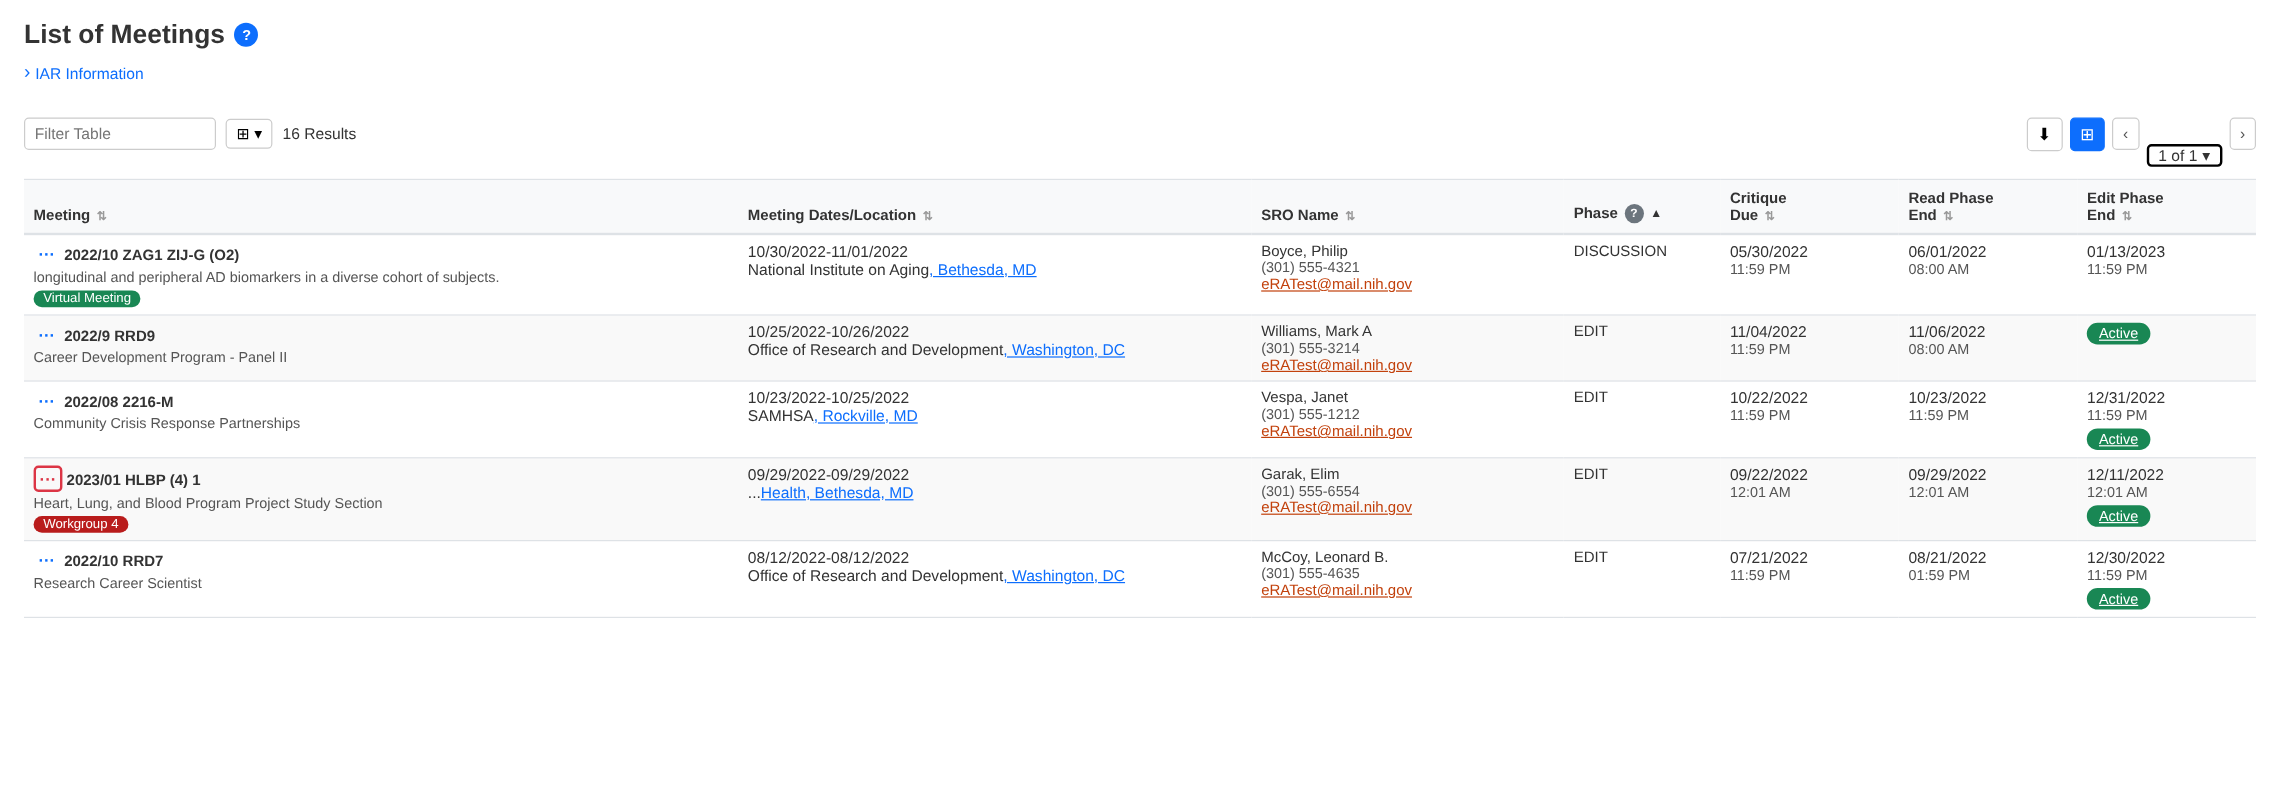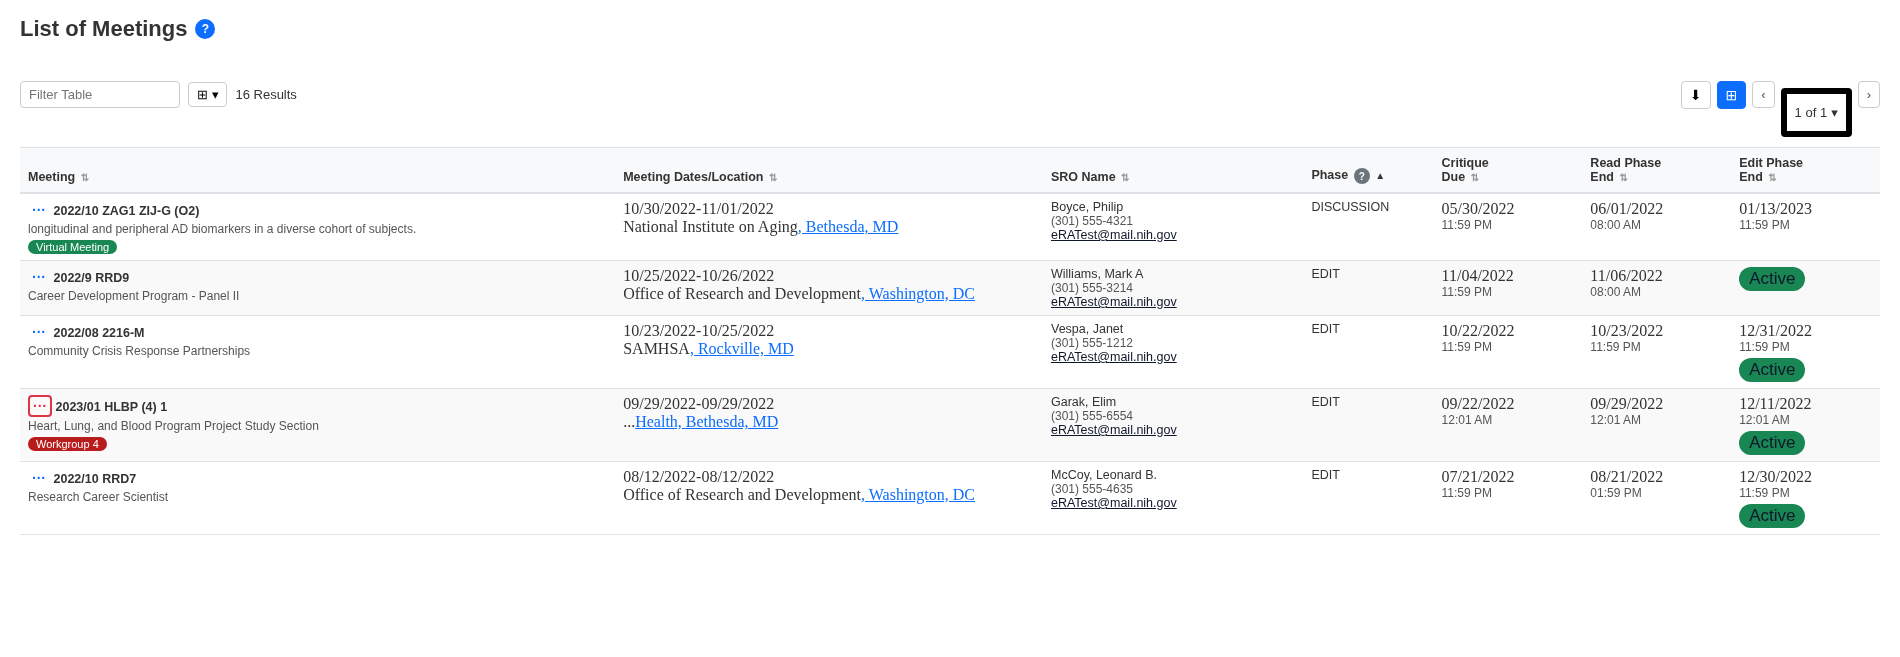--- a/index.html
+++ b/index.html
@@ -12,62 +12,65 @@
 
     .iar-info { color: #0d6efd; cursor: pointer; display: flex; align-items: center; gap: 4px; margin-bottom: 14px; font-size: 13px; }
     .iar-info::before { content: '›'; font-size: 16px; color: #0d6efd; }
 
     .toolbar { display: flex; align-items: center; gap: 8px; margin-bottom: 10px; justify-content: center; }
     .filter-input { border: 1px solid #ccc; border-radius: 4px; padding: 5px 8px; font-size: 13px; width: 160px; color: #999; }
     .col-toggle-btn { border: 1px solid #ccc; border-radius: 4px; padding: 4px 8px; background: #fff; cursor: pointer; display: flex; align-items: center; gap: 4px; font-size: 13px; }
     .toolbar-right { margin-left: auto; display: flex; align-items: center; gap: 6px; }
     .icon-btn { border: 1px solid #ccc; border-radius: 4px; padding: 5px 8px; background: #fff; cursor: pointer; font-size: 14px; }
     .icon-btn.active { background: #0d6efd; color: #fff; border-color: #0d6efd; }
-    .pagination-info { display: flex; align-items: center; gap: 4px; border: 6px solid #000000; border-radius: 4px; padding: 11px 8px; font-size: 13px; margin-top: 36px; }
+    .pagination-info { display: flex; align-items: center; gap: 4px; border: 2px solid #000000; border-radius: 4px; padding: 0 8px; font-size: 13px; margin-top: 36px; }
     .page-nav-btn { border: 1px solid #ccc; border-radius: 4px; padding: 5px 8px; background: #fff; cursor: pointer; font-size: 13px; color: #555; }
 
     table { width: 100%; border-collapse: collapse; }
     thead th { background: #f8f9fa; border-bottom: 2px solid #dee2e6; border-top: 1px solid #dee2e6; padding: 8px 8px; text-align: left; font-size: 12.5px; font-weight: bold; color: #333; white-space: nowrap; vertical-align: bottom; }
     thead th .sort-icon { font-size: 10px; color: #999; margin-left: 2px; }
     thead th .sort-up { color: #333; }
     tbody tr { border-bottom: 1px solid #dee2e6; }
     tbody tr:nth-child(even) { background: #f9f9f9; }
     tbody td { padding: 6px 8px; vertical-align: top; font-size: 12.5px; }
 
     .meeting-title { font-weight: bold; color: #333; }
     .meeting-desc { color: #555; font-size: 12px; margin-top: 2px; }
     .meeting-format-badge { display: inline-block; background: #198754; color: #fff; border-radius: 12px; padding: 1px 8px; font-size: 11px; margin-top: 4px; }
     .workgroup-badge { display: inline-block; background: #b91c1c; color: #fff; border-radius: 12px; padding: 1px 8px; font-size: 11px; margin-top: 4px; }
 
     .location-link { color: #0d6efd; text-decoration: underline; cursor: pointer; }
-    .email-link { color: #0f172a; cursor: pointer; }
+    .email-link { color: #c2410c; cursor: pointer; }
     .sro-name { color: #333; }
     .sro-phone { color: #555; font-size: 12px; }
 
-    .active-badge { display: inline-block; background: #198754; color: #0f172a; border-radius: 12px; padding: 2px 10px; font-size: 17px; }
+    .active-badge { display: inline-block; background: #198754; color: #ffffff; border-radius: 12px; padding: 2px 10px; font-size: 12px; text-decoration: underline; }
 
     .ellipsis-btn { color: #0d6efd; cursor: pointer; font-size: 14px; font-weight: bold; border: none; background: none; padding: 2px 4px; display: inline-block; }
 
-    .date-cell { white-space: nowrap; font-size: 16px; font-family: Liberation Serif, serif; }
+    .date-cell { white-space: nowrap; font-size: 13px; }
     .time-cell { font-size: 12px; color: #555; }
 
     .tooltip-popup { position: absolute; background: #fff; border: 2px solid #dc3545; border-radius: 6px; padding: 10px 16px; font-size: 13px; color: #333; font-weight: 500; box-shadow: 2px 2px 8px rgba(0,0,0,0.2); z-index: 10; top: 480px; left: 460px; white-space: nowrap; }
 
     .help-badge { display: inline-flex; align-items: center; justify-content: center; width: 16px; height: 16px; background: #6c757d; color: #fff; border-radius: 50%; font-size: 10px; font-weight: bold; cursor: pointer; vertical-align: middle; margin-left: 2px; }
   </style>
 </head>
 <body>
 
 <div class="page">
 
   <div class="page-title">
     <span>List of Meetings</span>
     <span class="help-icon">?</span>
   </div>
 
+  <div class="iar-info">
+    <span>IAR Information</span>
+  </div>
 
   <div class="toolbar">
     <input class="filter-input" type="text" placeholder="Filter Table" style="">
     <button class="col-toggle-btn">
       <span>⊞</span>
       <span>▾</span>
     </button>
     <span>16 Results</span>
     <div class="toolbar-right">
       <button class="icon-btn">⬇</button>

